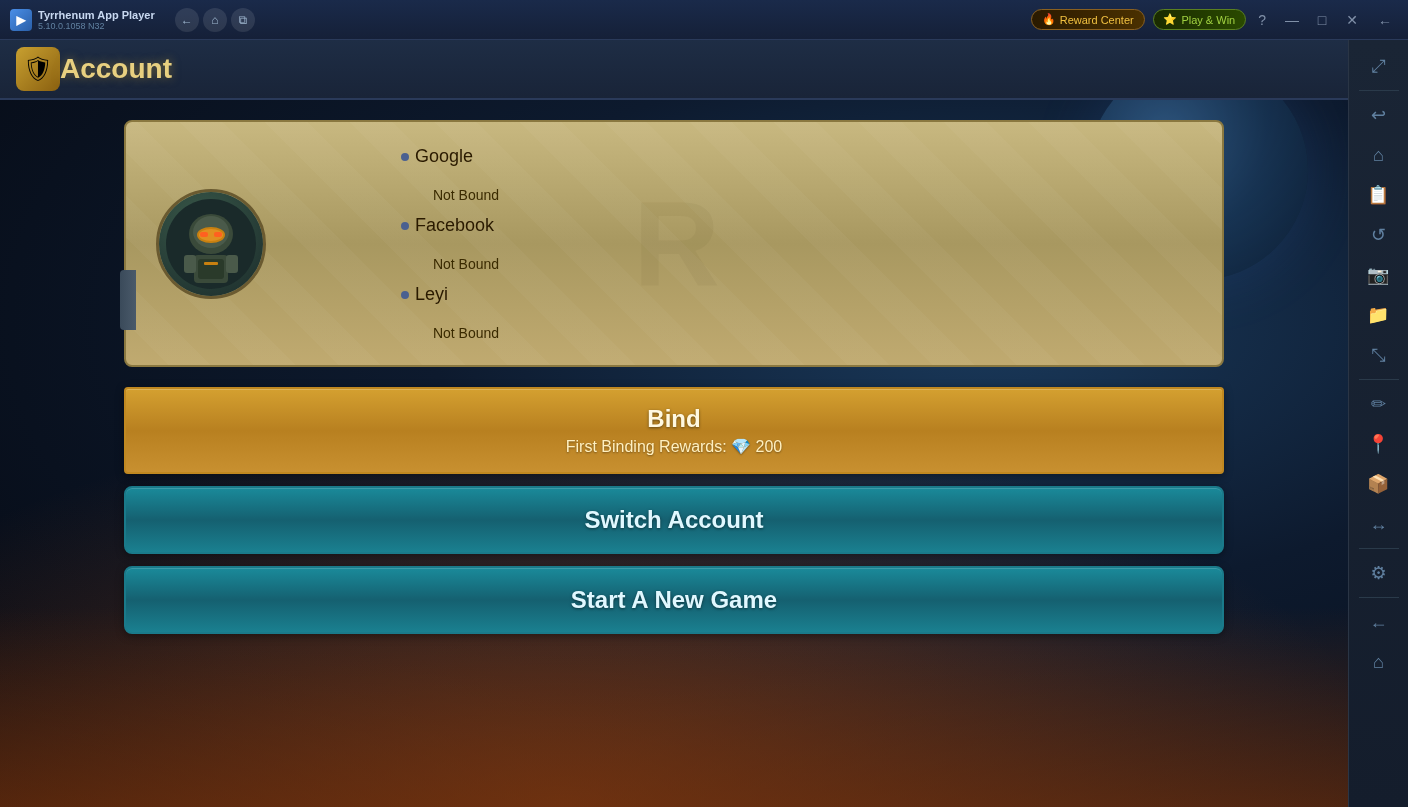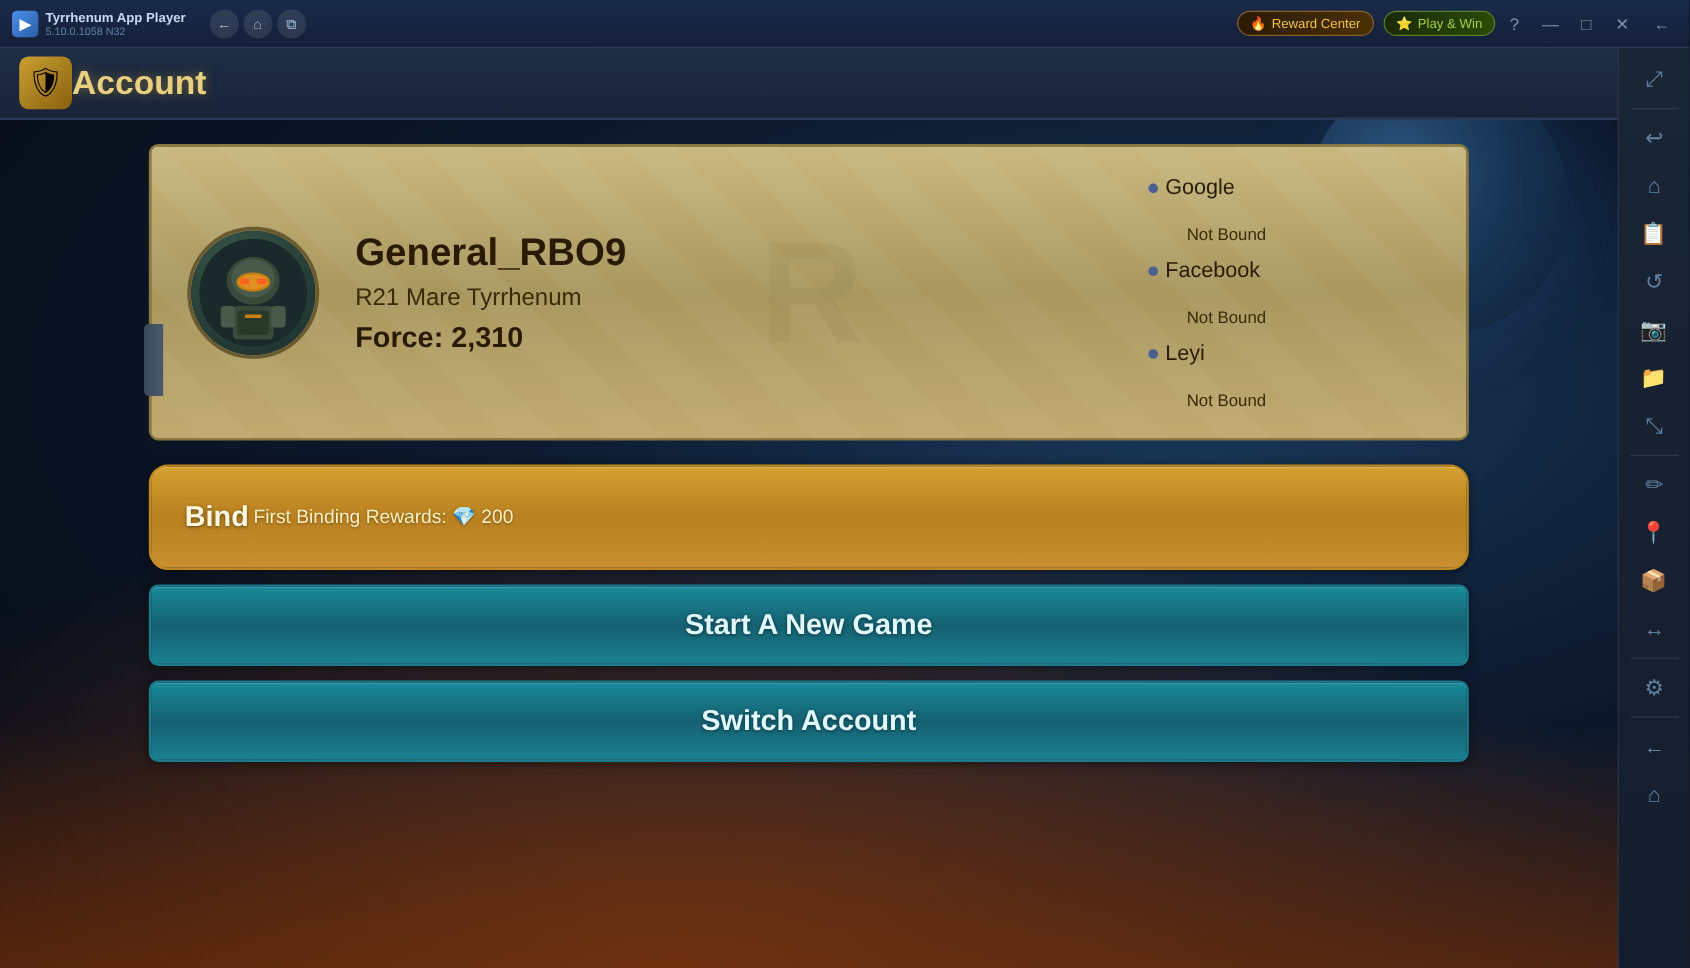--- a/index.html
+++ b/index.html
@@ -339,27 +339,27 @@
     
     .buttons-section {
       width: 1100px;
       display: flex;
       flex-direction: column;
       gap: 12px;
       margin-top: 20px;
     }
     .btn-bind {
       width: 100%;
-      padding: 28px;
-      border-radius: 16px;
+      padding: 16px;
+      border-radius: 4px;
       border: 2px solid #c08820;
       background: linear-gradient(to bottom, #d4a030, #b88020, #c89030);
       cursor: pointer;
       display: flex;
-      flex-direction: row;
+      flex-direction: column;
       align-items: center;
       gap: 4px;
       box-shadow: 0 2px 8px rgba(0,0,0,0.4), inset 0 1px 0 rgba(255,255,255,0.2);
     }
     .btn-bind-main {
       font-size: 24px;
       font-weight: bold;
       color: #fff8e0;
       text-shadow: 0 1px 3px rgba(0,0,0,0.5);
     }
@@ -506,28 +506,20 @@
           <rect x="32" y="60" width="26" height="20" rx="3" fill="#2a3a2a"></rect>
 
           <rect x="18" y="56" width="12" height="18" rx="3" fill="#4a5a4a"></rect>
           <rect x="60" y="56" width="12" height="18" rx="3" fill="#4a5a4a"></rect>
 
           <rect x="38" y="63" width="14" height="3" rx="1" fill="#c88010"></rect>
         </svg>
       </div>
     </div>
 
-    <div class="player-info">
-      <div class="player-name">General_RBO9</div>
-      <div class="player-server">R21 Mare Tyrrhenum</div>
-      <div class="player-force">
-        <span>Force:</span>
-        <span>2,310</span>
-      </div>
-    </div>
 
     <div class="bindings-section">
       <div class="binding-row">
         <div class="binding-platform">
           <div class="binding-dot"></div>
           <span class="binding-platform-name">Google</span>
         </div>
         <span class="binding-status">Not Bound</span>
       </div>
       <div class="binding-row">
@@ -551,25 +543,25 @@
     <button class="btn-bind">
       <span class="btn-bind-main">Bind</span>
       <span class="btn-bind-sub">
         <span>First Binding Rewards:</span>
         <span> 💎 </span>
         <span>200</span>
       </span>
     </button>
 
     <button class="btn-teal">
+      <span class="btn-teal-text">Switch Account</span>
+    </button>
+
+    <button class="btn-teal">
       <span class="btn-teal-text">Start A New Game</span>
-    </button>
-
-    <button class="btn-teal">
-      <span class="btn-teal-text">Switch Account</span>
     </button>
   </div>
 </div>
 
 <div class="left-tab"></div>
 
 <div class="right-sidebar">
   <div class="sidebar-icon">⤢</div>
   <div class="sidebar-divider"></div>
   <div class="sidebar-icon">↩</div>

